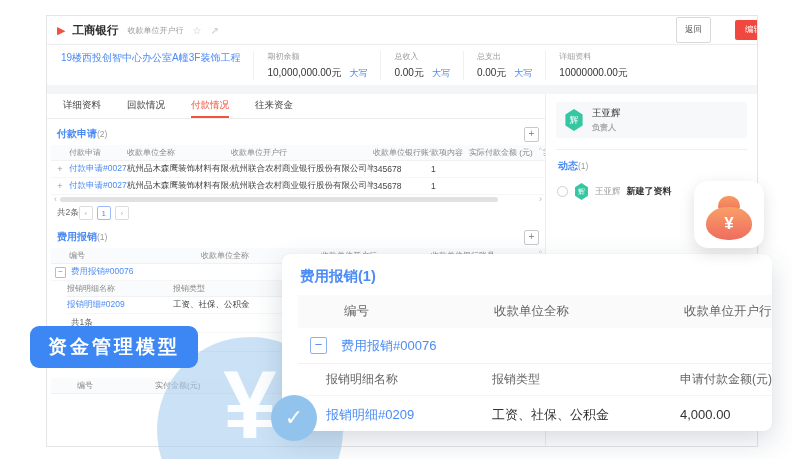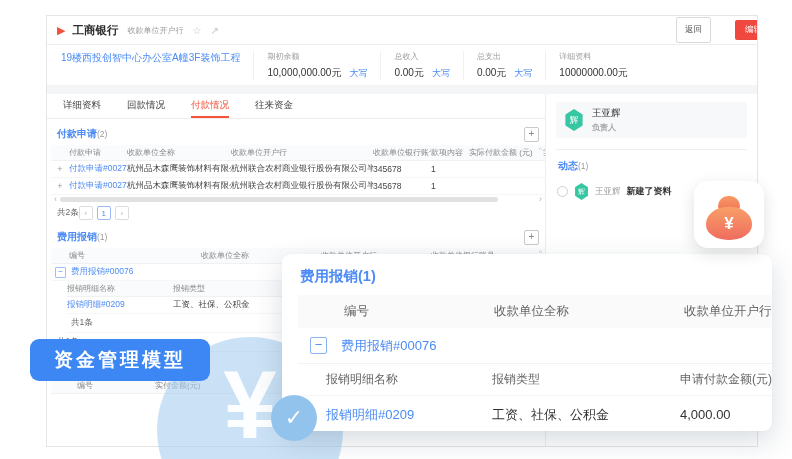--- a/index.html
+++ b/index.html
@@ -73,22 +73,22 @@
   .clock{width:9px;height:9px;border:1px solid #cfcfcf;border-radius:50%;flex-shrink:0;}
   .act-actor{color:#9b9b9b;font-size:8.5px;}
   .act-text{color:#333;font-size:9px;font-weight:bold;}
   .act-time{color:#b8b8b8;font-size:8px;margin:7px 0 0 31px;}
   
   .watermark{position:absolute;left:157px;top:337px;width:186px;height:186px;border-radius:50%;
              background:rgba(166,205,240,.58);z-index:2;display:flex;justify-content:center;}
   .wm-yuan{color:rgba(255,255,255,.95);font-size:96px;font-weight:bold;line-height:1;margin-top:20px;}
   .check-badge{position:absolute;left:271px;top:395px;width:46px;height:46px;border-radius:50%;background:#92c3ec;
                color:#fff;font-size:22px;font-weight:bold;display:flex;align-items:center;justify-content:center;z-index:6;}
-  .pill{position:absolute;left:30px;top:339px;z-index:7;background:#3d87f5;color:#fff;font-size:19px;font-weight:bold;
-        letter-spacing:3px;padding:8px 24px;border-radius:9px;}
+  .pill{position:absolute;left:30px;top:326px;z-index:7;background:#3d87f5;color:#fff;font-size:19px;font-weight:bold;
+        letter-spacing:3px;padding:8px 18px;border-radius:9px;}
   .popup{position:absolute;left:282px;top:254px;width:490px;height:177px;background:#fff;border-radius:8px;
          box-shadow:0 10px 28px rgba(40,60,90,.18),0 0 1px rgba(0,0,0,.1);z-index:5;box-sizing:border-box;
          padding:13px 0 0 16px;overflow:hidden;}
   .pp-title{font-size:14.5px;font-weight:bold;color:#4b8bf5;margin-left:2px;}
   .pp-count{font-weight:bold;color:#4b8bf5;}
   .pp-head{display:flex;align-items:center;height:33px;background:#fafafa;margin-top:9px;font-size:12.5px;color:#666;white-space:nowrap;}
   .pp-h1{width:196px;padding-left:46px;box-sizing:border-box;flex-shrink:0;}
   .pp-h2{width:190px;flex-shrink:0;}
   .pp-h3{flex:1;overflow:hidden;}
   .pp-row1{display:flex;align-items:center;height:35px;border-bottom:1px solid #f2f2f2;}

